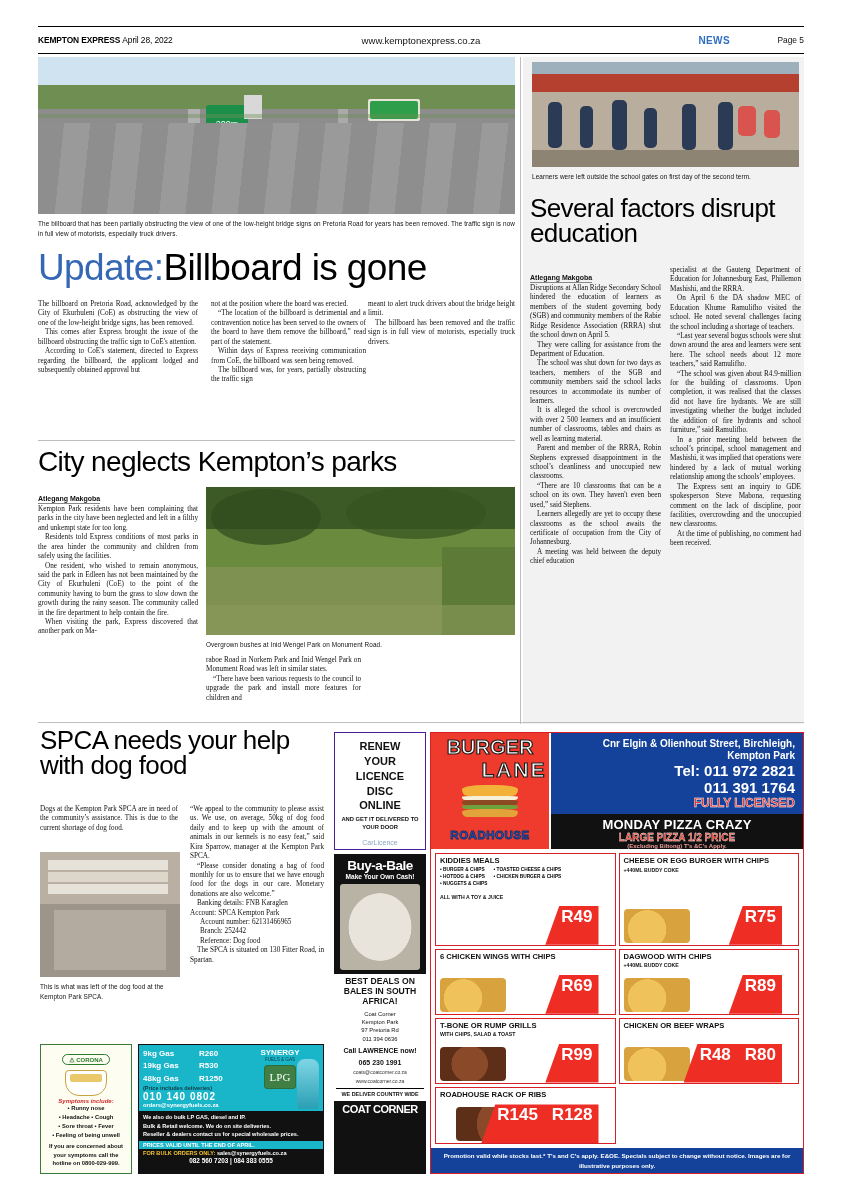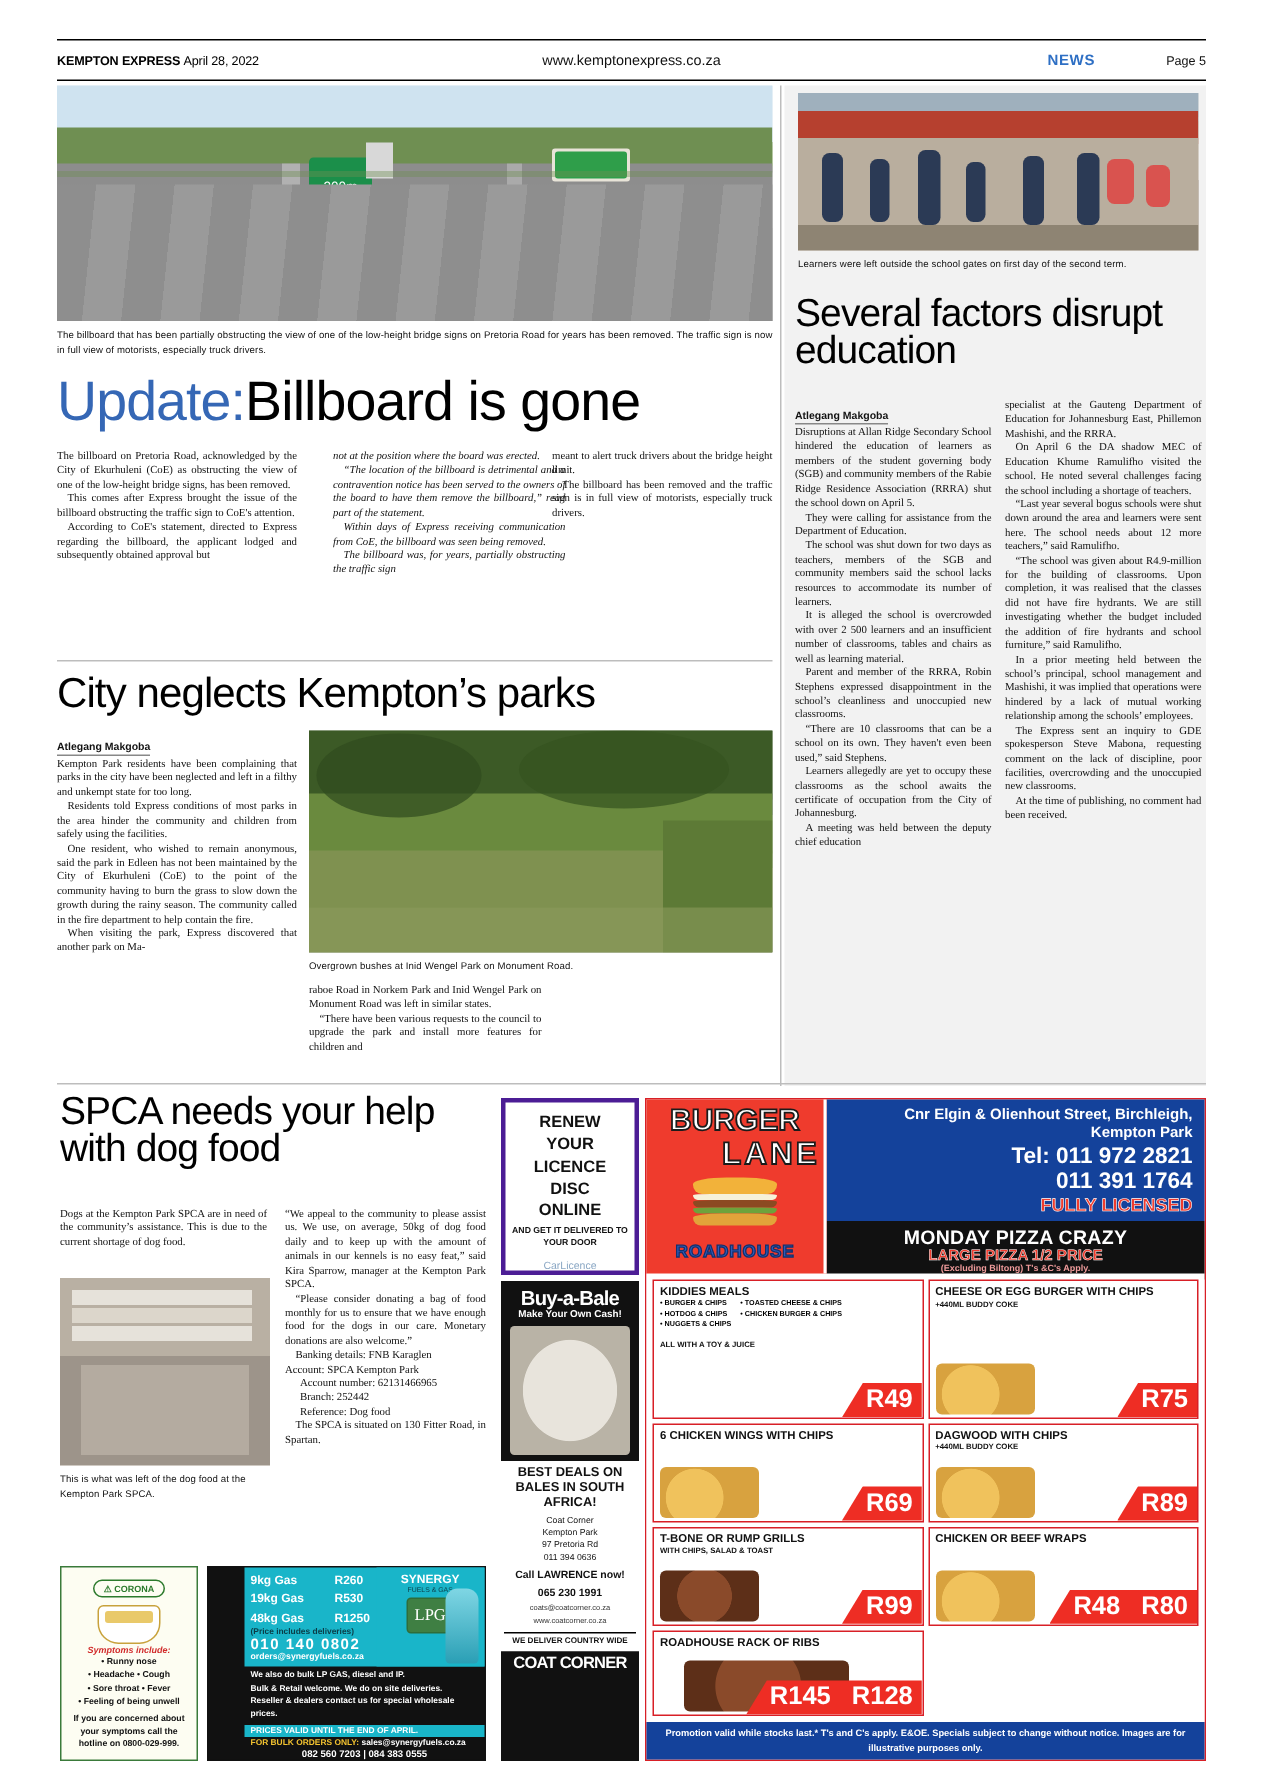--- a/index.html
+++ b/index.html
@@ -31,21 +31,21 @@
   .ph-road:after{content:"";position:absolute;left:0;right:0;top:42%;bottom:0;
      background:repeating-linear-gradient(96deg,#8e8e8e 0 26px,#9a9a9a 26px 52px);}
   .ph-school{background:linear-gradient(#b9c8d4 0 18%, #c7bcae 18% 55%, #9c9182 55% 100%);}
   .ph-park{background:linear-gradient(#3e5a2a 0 38%, #5f7c3a 38% 62%, #7b8c52 62% 100%);}
   .ph-dog{background:linear-gradient(#d7d2cb 0 46%, #b0a79c 46% 100%);}
 
   
   .ad{position:absolute;box-sizing:border-box;}
 
   
-  .ad-lic{border:3px solid #4c1d95;background:#fff;text-align:center;padding-top:6px;}
+  .ad-lic{border:1px solid #4c1d95;background:#fff;text-align:center;padding-top:6px;}
   .ad-lic .l{font-family:"Liberation Sans",sans-serif;font-size:11px;font-weight:bold;line-height:1.35;color:#111;}
   .ad-lic .s{font-family:"Liberation Sans",sans-serif;font-size:5.8px;font-weight:bold;line-height:1.3;margin-top:3px;color:#111;}
   .ad-lic .brand{font-family:"Liberation Sans",sans-serif;font-size:7px;color:#8aa7c4;margin-top:8px;}
 
   
   .ad-bale{background:#111;color:#fff;text-align:center;}
   .ad-bale .t{font-family:"Liberation Sans",sans-serif;font-size:13.5px;font-weight:bold;letter-spacing:-.5px;margin-top:4px;}
   .ad-bale .t2{font-family:"Liberation Sans",sans-serif;font-size:6.6px;font-weight:bold;}
   .bale-img{height:86px;margin:4px 6px;border-radius:3px;
      background:radial-gradient(ellipse at 50% 50%,#e8e4dc 0 55%,#b9b3a6 56% 100%);}
@@ -87,23 +87,23 @@
   .bl-black .m1{font-family:"Liberation Sans",sans-serif;font-size:13px;font-weight:bold;letter-spacing:.2px;}
   .bl-black .m2{font-family:"Liberation Sans",sans-serif;font-size:10px;font-weight:bold;color:#ef3b2d;-webkit-text-stroke:.3px #fff;}
   .bl-black .m3{font-family:"Liberation Sans",sans-serif;font-size:6px;font-weight:bold;color:#ef9b9b;}
   .bl-grid{display:grid;grid-template-columns:1fr 1fr;gap:3px;padding:4px;background:#fff;flex:1;}
   .cell{border:1.4px solid #d81f26;position:relative;background:#fff;overflow:hidden;}
   .cell .ct{font-family:"Liberation Sans",sans-serif;font-size:7.6px;font-weight:bold;color:#111;
      padding:3px 4px 0;line-height:1.15;}
   .cell .cs{font-family:"Liberation Sans",sans-serif;font-size:5.2px;font-weight:bold;color:#111;padding:1px 4px 0;line-height:1.35;}
   .cell .bullets{display:flex;gap:6px;padding:1px 4px 0;}
   .cell .bullets div{font-family:"Liberation Sans",sans-serif;font-size:4.8px;font-weight:bold;line-height:1.45;}
-  .price{position:absolute;right:0;bottom:0;background:#ee2d24;color:#fff;
+  .price{position:absolute;right:16px;bottom:0;background:#ee2d24;color:#fff;
      font-family:"Liberation Sans",sans-serif;font-weight:bold;font-size:17px;
-     padding:1px 6px 2px 16px;clip-path:polygon(14px 0,100% 0,100% 100%,0 100%);}
+     padding:1px 6px 18px 16px;clip-path:polygon(14px 0,100% 0,100% 100%,0 100%);}
   .price.two{display:flex;gap:14px;}
   .food{position:absolute;bottom:2px;left:4px;height:34px;width:66px;border-radius:4px;
      background:radial-gradient(circle at 35% 60%,#f0c25c 0 40%,#d8a23f 41% 100%);}
   .food.meat{background:radial-gradient(circle at 45% 50%,#8a4a2a 0 45%,#5d2f18 46% 100%);}
   .food.pizza{background:radial-gradient(circle at 50% 50%,#d9a441 0 40%,#b4632a 41% 100%);border-radius:50%;width:44px;}
   .bl-foot{background:#14429b;color:#fff;text-align:center;
      font-family:"Liberation Sans",sans-serif;font-size:6.2px;font-weight:bold;line-height:1.5;padding:3px 4px;}
 
   
   .ad-cor{border:1px solid #3a7a3a;background:#fdfdf2;text-align:center;padding:3px 4px;}
@@ -184,21 +184,21 @@
 
   <div style="position:absolute;left:38px;top:250px;width:477px;">
     <span class="hl" style="font-size:37px;color:#3567b5;">Update:</span><span class="hl" style="font-size:37px;">Billboard is gone</span>
   </div>
 
   <div class="body" style="position:absolute;left:38px;top:300px;width:160px;">
     <p>The billboard on Pretoria Road, acknowledged by the City of Ekurhuleni (CoE) as obstructing the view of one of the low-height bridge signs, has been removed.</p>
     <p>This comes after Express brought the issue of the billboard obstructing the traffic sign to CoE's attention.</p>
     <p>According to CoE's statement, directed to Express regarding the billboard, the applicant lodged and subsequently obtained approval but</p>
   </div>
-  <div class="body" style="position:absolute;left:222px;top:300px;width:155px;font-style:italic;">
+  <div class="body" style="position:absolute;left:211px;top:300px;width:155px;">
     <p>not at the position where the board was erected.</p>
     <p>“The location of the billboard is detrimental and a contravention notice has been served to the owners of the board to have them remove the billboard,” read part of the statement.</p>
     <p>Within days of Express receiving communication from CoE, the billboard was seen being removed.</p>
     <p>The billboard was, for years, partially obstructing the traffic sign</p>
   </div>
   <div class="body" style="position:absolute;left:368px;top:300px;width:147px;">
     <p>meant to alert truck drivers about the bridge height limit.</p>
     <p>The billboard has been removed and the traffic sign is in full view of motorists, especially truck drivers.</p>
   </div>
 
@@ -317,21 +317,21 @@
         <div></div>
       </div>
     <div class="sy">Symptoms include:</div>
     <div class="li">• Runny nose</div>
     <div class="li">• Headache • Cough</div>
     <div class="li">• Sore throat • Fever</div>
     <div class="li">• Feeling of being unwell</div>
     <div class="note">If you are concerned about your symptoms call the hotline on 0800-029-999.</div>
   </div>
 
-  <div class="ad ad-gas" style="left:138px;top:1044px;width:186px;height:130px;padding-left:24px;">
+  <div class="ad ad-gas" style="left:138px;top:1044px;width:186px;height:130px;">
     <div class="gas-top">
       <div class="gas-list">
         <div class="gas-row">
           <span style="width:48px">9kg Gas</span>
           <span class="p">R260</span>
         </div>
         <div class="gas-row">
           <span style="width:48px">19kg Gas</span>
           <span class="p">R530</span>
         </div>

